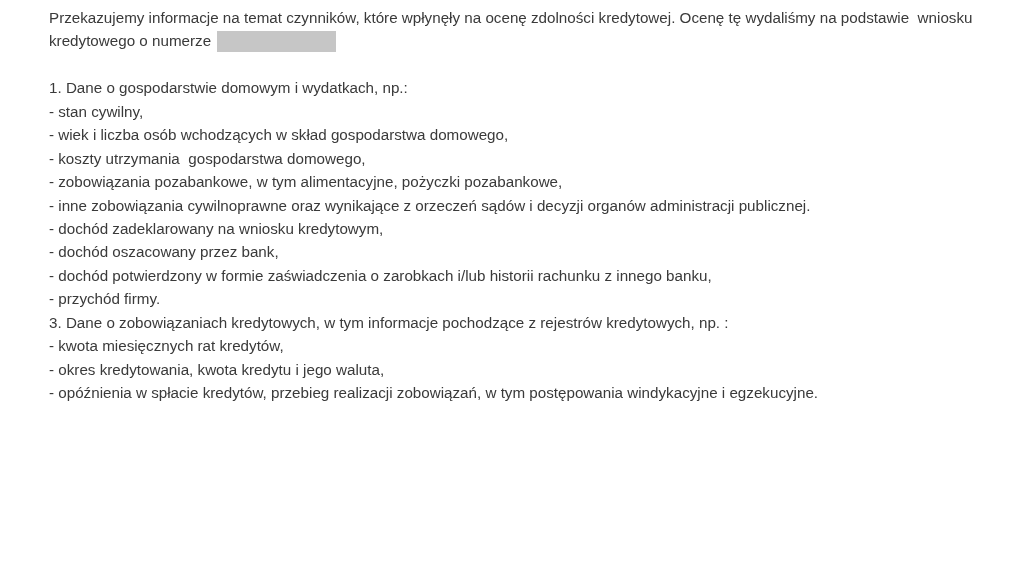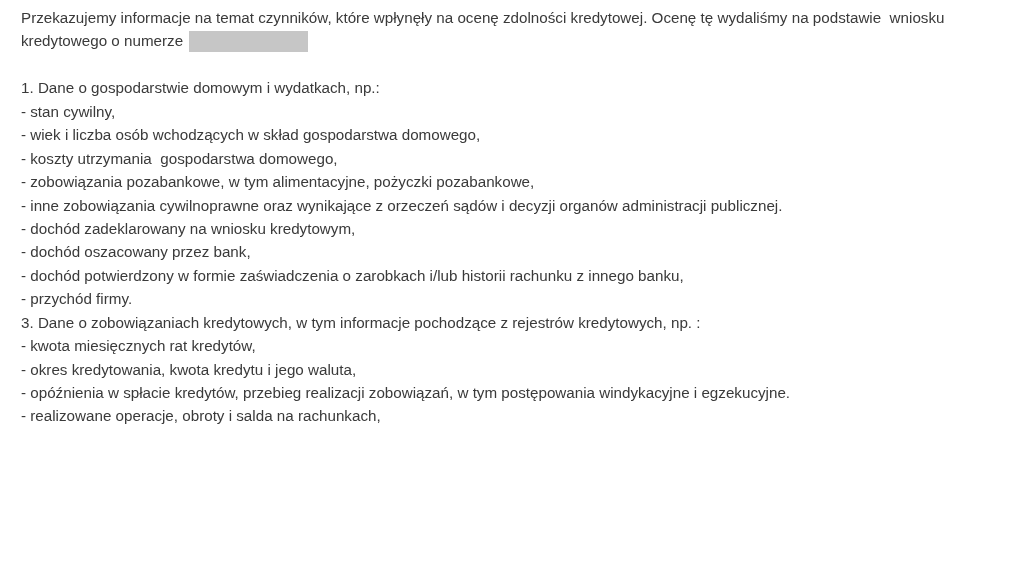--- a/index.html
+++ b/index.html
@@ -19,20 +19,21 @@
   .doc {
     position: absolute;
     left: 21px;
     top: 6px;
     width: 990px;
     line-height: 23.45px;
   }
   .line {
     white-space: pre;
     height: 23.45px;
+    margin-left: 28px;
   }
   .blank { height: 23.45px; }
   .redacted {
     display: inline-block;
     width: 119px;
     height: 21px;
     background: #c6c6c6;
     vertical-align: -6px;
     margin-left: 6px;
   }
@@ -62,15 +63,14 @@
   </div>
 
   <div>
     <div class="line">3. Dane o zobowiązaniach kredytowych, w tym informacje pochodzące z rejestrów kredytowych, np. :</div>
     <div class="line">- kwota miesięcznych rat kredytów,</div>
     <div class="line">- okres kredytowania, kwota kredytu i jego waluta,</div>
     <div class="line">- opóźnienia w spłacie kredytów, przebieg realizacji zobowiązań, w tym postępowania windykacyjne i egzekucyjne.</div>
   </div>
 
   <div>
-    <div class="line">- realizowane operacje, obroty i salda na rachunkach,</div>
   </div>
 </div>
 
 </body></html>

